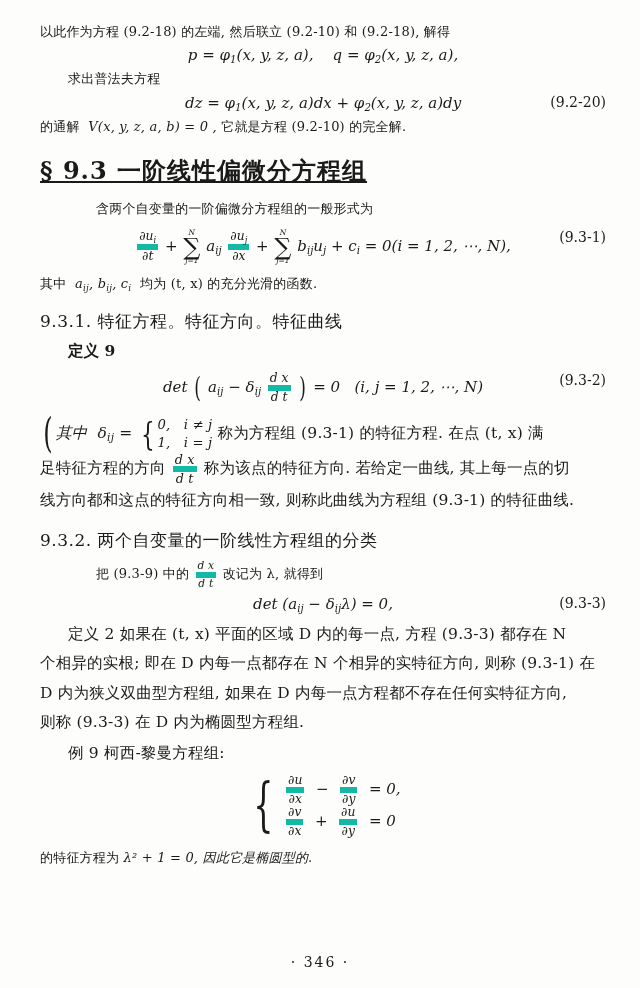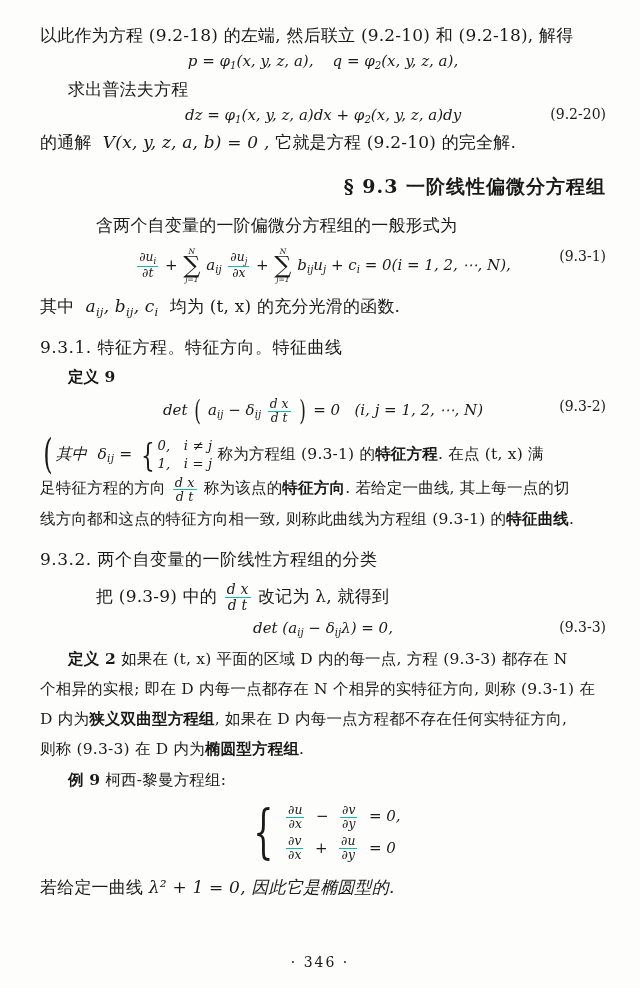--- a/index.html
+++ b/index.html
@@ -23,21 +23,21 @@
     background: #fdfdfb;
     padding: 0;
   }
   .content {
     position: absolute;
     left: 40px;
     top: 22px;
     width: 566px;
   }
   .para {
-    font-size: 17px;
+    font-size: 13px;
     line-height: 1.55;
     margin: 0 0 2px 0;
     letter-spacing: 0.2px;
   }
   .indent2 { padding-left: 28px; }
   .indent3 { padding-left: 56px; }
 
   .eq-line {
     display: flex;
     align-items: baseline;
@@ -51,48 +51,49 @@
     font-size: 15px;
     text-align: center;
   }
   .eq-num {
     position: absolute;
     right: 0;
     font-style: normal;
     font-size: 14px;
   }
   .sec-title {
-    text-align: right;
-    font-size: 19px;
+    text-align: left;
+    font-size: 24px;
     font-weight: bold;
     margin: 18px 0 12px 0;
     letter-spacing: 1px;
+    text-decoration: underline;
   }
   .subsec {
     font-size: 17px;
     margin: 14px 0 8px 0;
     letter-spacing: 0.5px;
   }
   .defn {
     font-weight: bold;
     font-size: 15.5px;
     padding-left: 28px;
     margin: 8px 0 4px 0;
   }
-  .bold { font-weight: bold; text-align: center; }
+  .bold { font-weight: normal; text-align: center; }
   .sub { font-size: 0.68em; vertical-align: -0.32em; font-style: italic; }
   .frac {
     display: inline-block;
     vertical-align: middle;
     text-align: center;
     font-size: 0.82em;
     line-height: 1.05;
     margin: 0 2px;
   }
-  .frac .num { display: block; border-bottom: 1px solid #14b8a6; padding: 0 2px; }
+  .frac .num { display: block; border-bottom: 6px solid #14b8a6; padding: 0 2px; }
   .frac .den { display: block; padding: 0 2px; }
   .bigsum {
     display: inline-block;
     vertical-align: middle;
     text-align: center;
     font-style: normal;
     font-size: 0.8em;
     line-height: 1;
     margin: 0 1px;
   }
@@ -285,20 +286,20 @@
         <div>
           <span class="frac"><span class="num">∂v</span><span class="den">∂x</span></span>
           &nbsp;+&nbsp;
           <span class="frac"><span class="num">∂u</span><span class="den">∂y</span></span>
           &nbsp;= 0
         </div>
       </span>
     </div>
 
     <div class="para" style="margin-top:10px;">
-      <span>若给定一曲线</span>
+      <span>的特征方程为</span>
       <span class="inline-eq">λ² + 1 = 0, 因此它是椭圆型的.</span>
     </div>
 
   </div>
 
   <div class="pagenum dot">· 346 ·</div>
 </div>
 
 </body></html>

